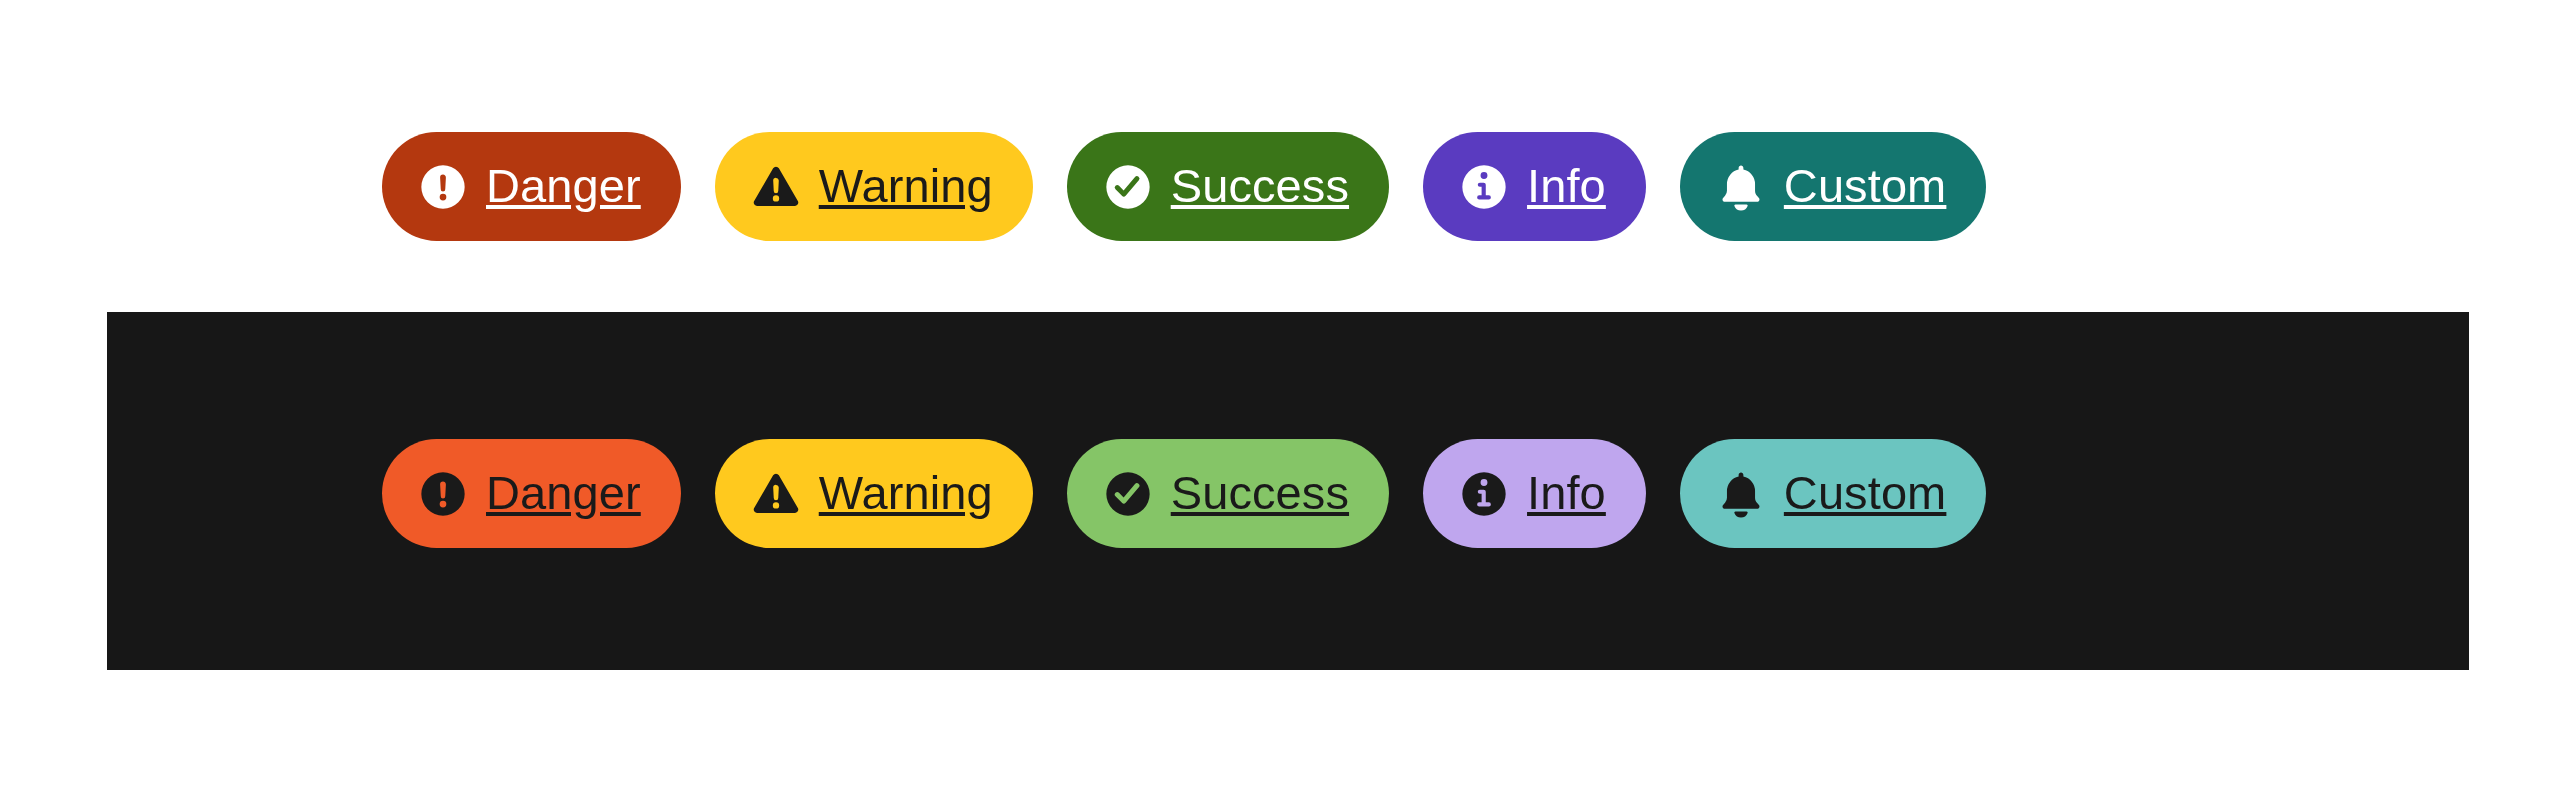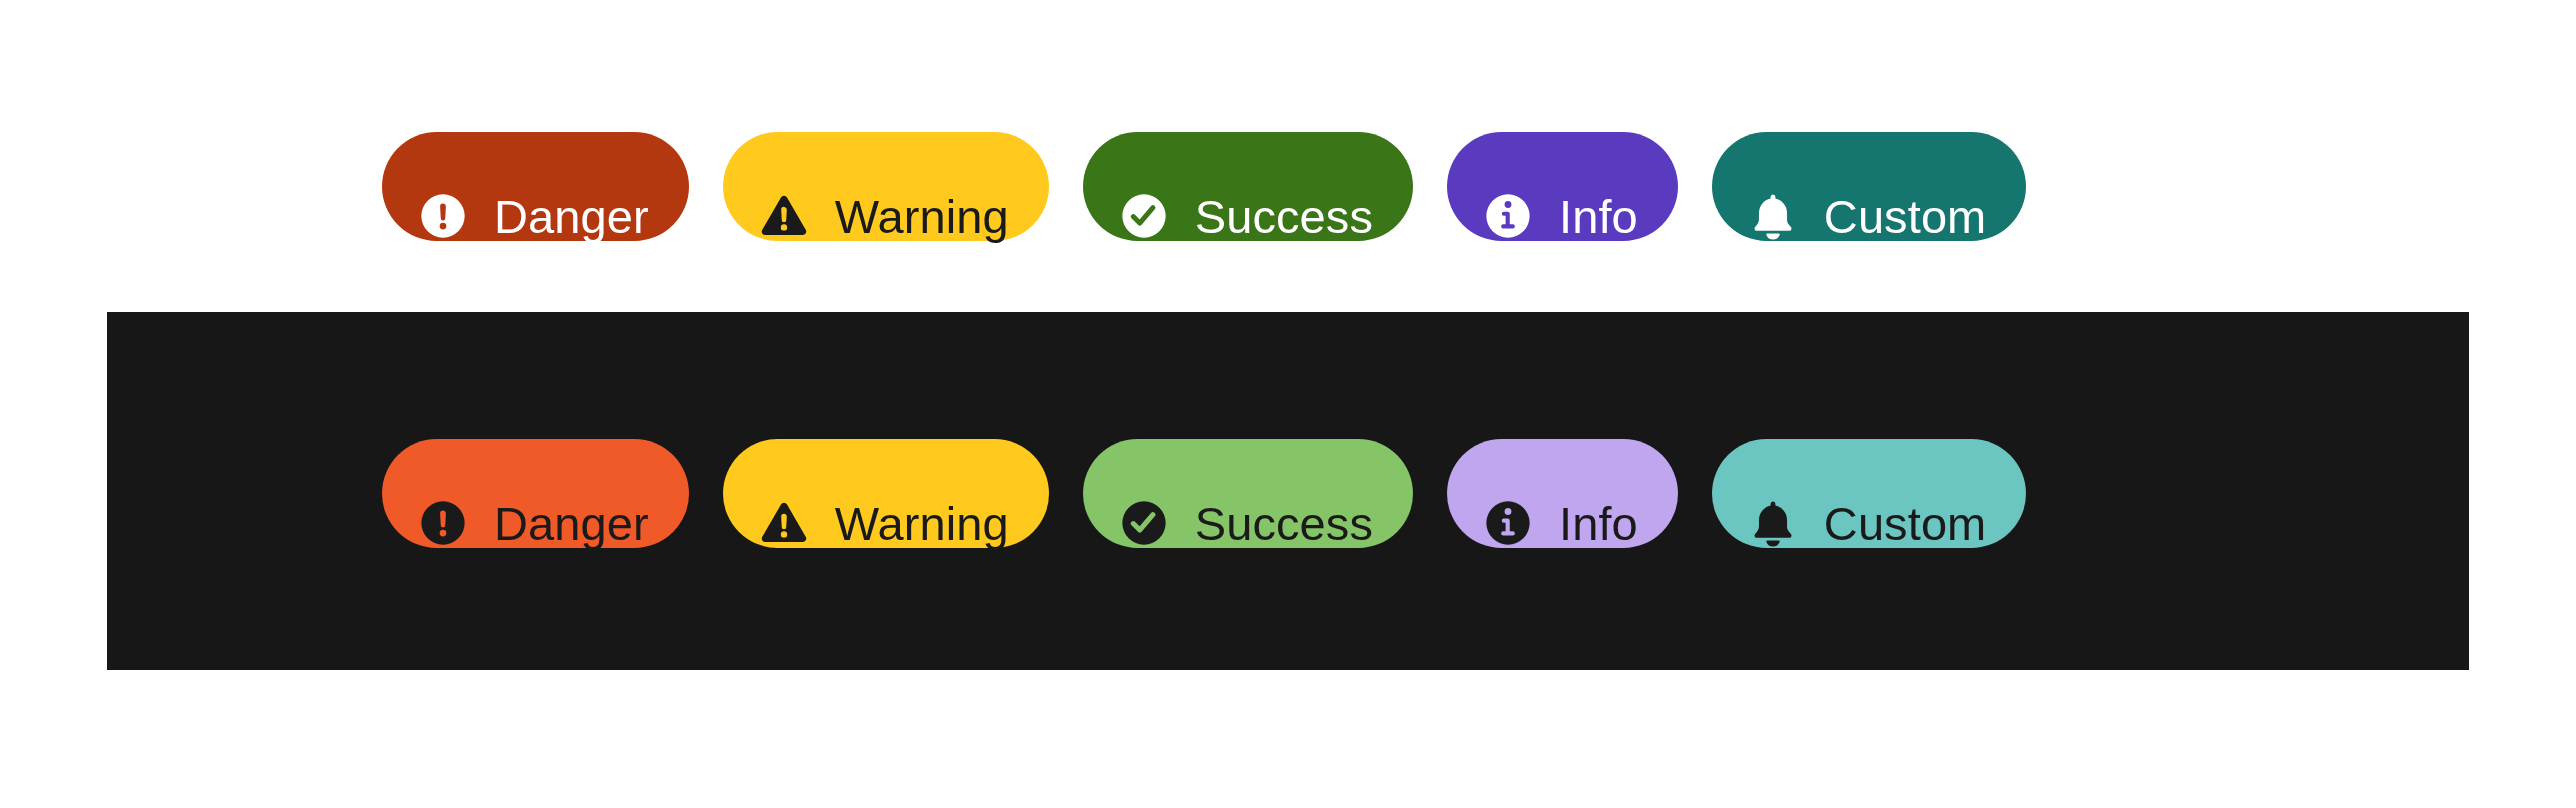--- a/index.html
+++ b/index.html
@@ -40,31 +40,32 @@
     left: 107px;
     top: 312px;
     width: 2362px;
     height: 358px;
     background: #171717;
   }
 
   
   .badge {
     display: inline-flex;
-    align-items: flex-end;
+    align-items: center;
     box-sizing: border-box;
     height: 109px;
     border-radius: 9907px;
     padding: 0 40px 0 36px;
-    gap: 26px;
+    gap: 18px;
     white-space: nowrap;
     user-select: none;
     border: 0;
     outline: none;
     cursor: default;
+    text-decoration: underline;
   }
   .badge .badge-label {
     font-size: 47px;
     font-weight: 400;
     letter-spacing: 0.1px;
     line-height: 1;
     display: block;
     transform: translateY(-1px);
   }
   .badge .badge-icon {

